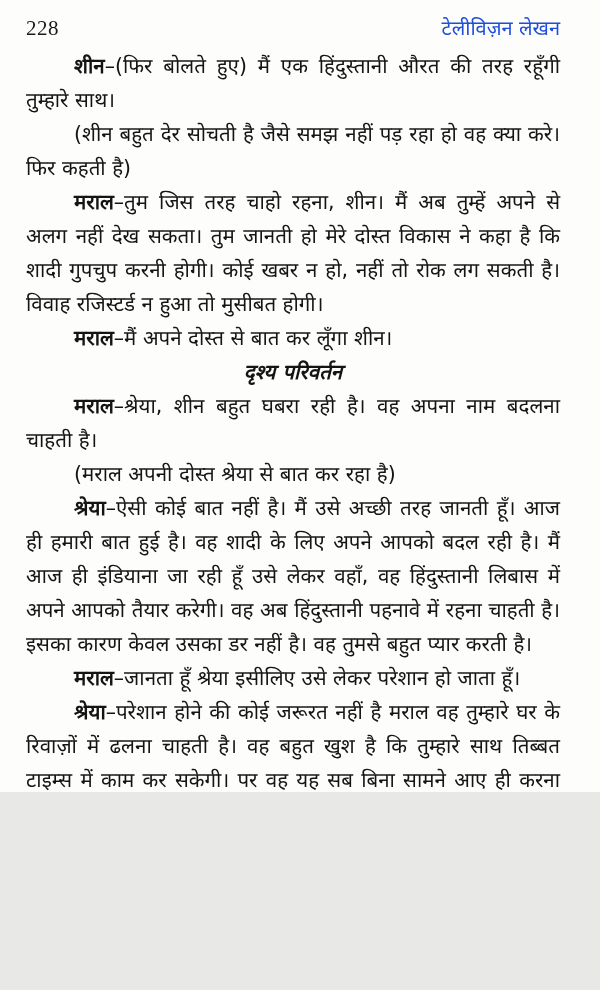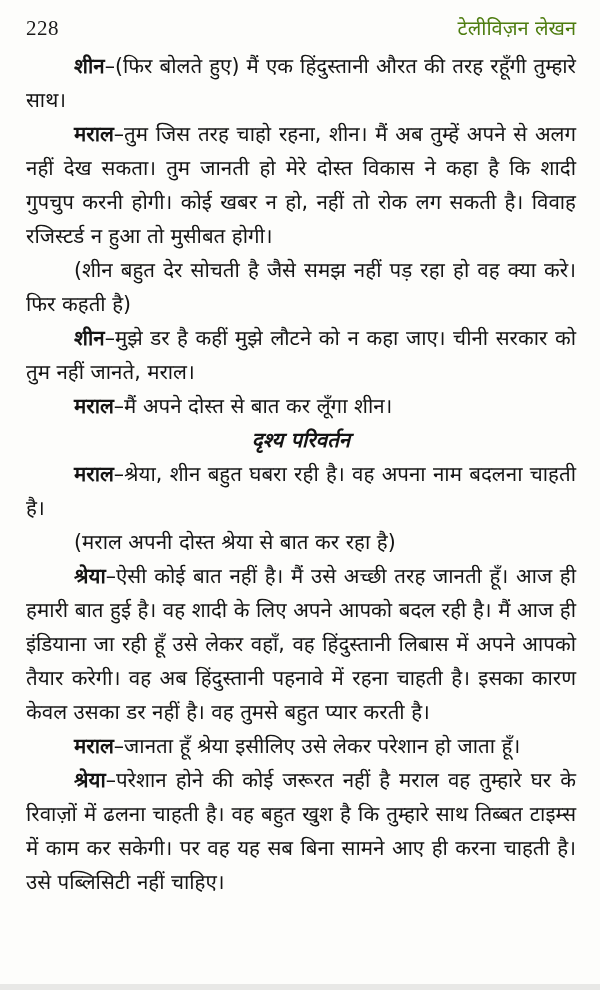--- a/index.html
+++ b/index.html
@@ -3,44 +3,44 @@
 <meta charset="utf-8">
 <style>
   html, body {
     margin: 0;
     padding: 0;
     background: #e8e8e6;
   }
   .page {
     position: relative;
     width: 600px;
-    height: 984px;
+    height: 792px;
     margin: 0 auto;
     background: #fdfdfb;
     color: #141414;
     font-family: "DejaVu Sans", "Liberation Sans", sans-serif;
     box-sizing: border-box;
-    padding: 14px 24px 10px 26px;
+    padding: 14px 40px 10px 26px;
     overflow: hidden;
   }
   .running-header {
     display: flex;
     justify-content: space-between;
     align-items: baseline;
     margin-bottom: 8px;
   }
   .page-number {
     font-family: "Liberation Serif", "DejaVu Serif", serif;
     font-size: 21px;
     letter-spacing: 0.5px;
     color: #1a1a1a;
   }
   .book-title {
     font-size: 20px;
-    color: #4d7c0f;
+    color: #1d4ed8;
   }
   .text-body {
     font-size: 20.5px;
     line-height: 34px;
   }
   .text-body p {
     margin: 0;
     text-align: justify;
     text-indent: 48px;
   }
@@ -60,23 +60,22 @@
 <div class="page">
 
   <div class="running-header">
     <span class="page-number">228</span>
     <span class="book-title">टेलीविज़न लेखन</span>
   </div>
 
   <div class="text-body" id="text-body">
 
   <p><span class="speaker">शीन</span>–(फिर बोलते हुए) मैं एक हिंदुस्तानी औरत की तरह रहूँगी तुम्हारे साथ।</p>
+      <p>(शीन बहुत देर सोचती है जैसे समझ नहीं पड़ रहा हो वह क्या करे। फिर कहती है)</p>
       <p><span class="speaker">मराल</span>–तुम जिस तरह चाहो रहना, शीन। मैं अब तुम्हें अपने से अलग नहीं देख सकता। तुम जानती हो मेरे दोस्त विकास ने कहा है कि शादी गुपचुप करनी होगी। कोई खबर न हो, नहीं तो रोक लग सकती है। विवाह रजिस्टर्ड न हुआ तो मुसीबत होगी।</p>
-      <p>(शीन बहुत देर सोचती है जैसे समझ नहीं पड़ रहा हो वह क्या करे। फिर कहती है)</p>
-      <p><span class="speaker">शीन</span>–मुझे डर है कहीं मुझे लौटने को न कहा जाए। चीनी सरकार को तुम नहीं जानते, मराल।</p>
       <p><span class="speaker">मराल</span>–मैं अपने दोस्त से बात कर लूँगा शीन।</p>
       <p class="scene-heading">दृश्य परिवर्तन</p>
       <p><span class="speaker">मराल</span>–श्रेया, शीन बहुत घबरा रही है। वह अपना नाम बदलना चाहती है।</p>
       <p>(मराल अपनी दोस्त श्रेया से बात कर रहा है)</p>
       <p><span class="speaker">श्रेया</span>–ऐसी कोई बात नहीं है। मैं उसे अच्छी तरह जानती हूँ। आज ही हमारी बात हुई है। वह शादी के लिए अपने आपको बदल रही है। मैं आज ही इंडियाना जा रही हूँ उसे लेकर वहाँ, वह हिंदुस्तानी लिबास में अपने आपको तैयार करेगी। वह अब हिंदुस्तानी पहनावे में रहना चाहती है। इसका कारण केवल उसका डर नहीं है। वह तुमसे बहुत प्यार करती है।</p>
       <p><span class="speaker">मराल</span>–जानता हूँ श्रेया इसीलिए उसे लेकर परेशान हो जाता हूँ।</p>
       <p><span class="speaker">श्रेया</span>–परेशान होने की कोई जरूरत नहीं है मराल वह तुम्हारे घर के रिवाज़ों में ढलना चाहती है। वह बहुत खुश है कि तुम्हारे साथ तिब्बत टाइम्स में काम कर सकेगी। पर वह यह सब बिना सामने आए ही करना चाहती है। उसे पब्लिसिटी नहीं चाहिए।</p>
     </div>
 
 </div>

